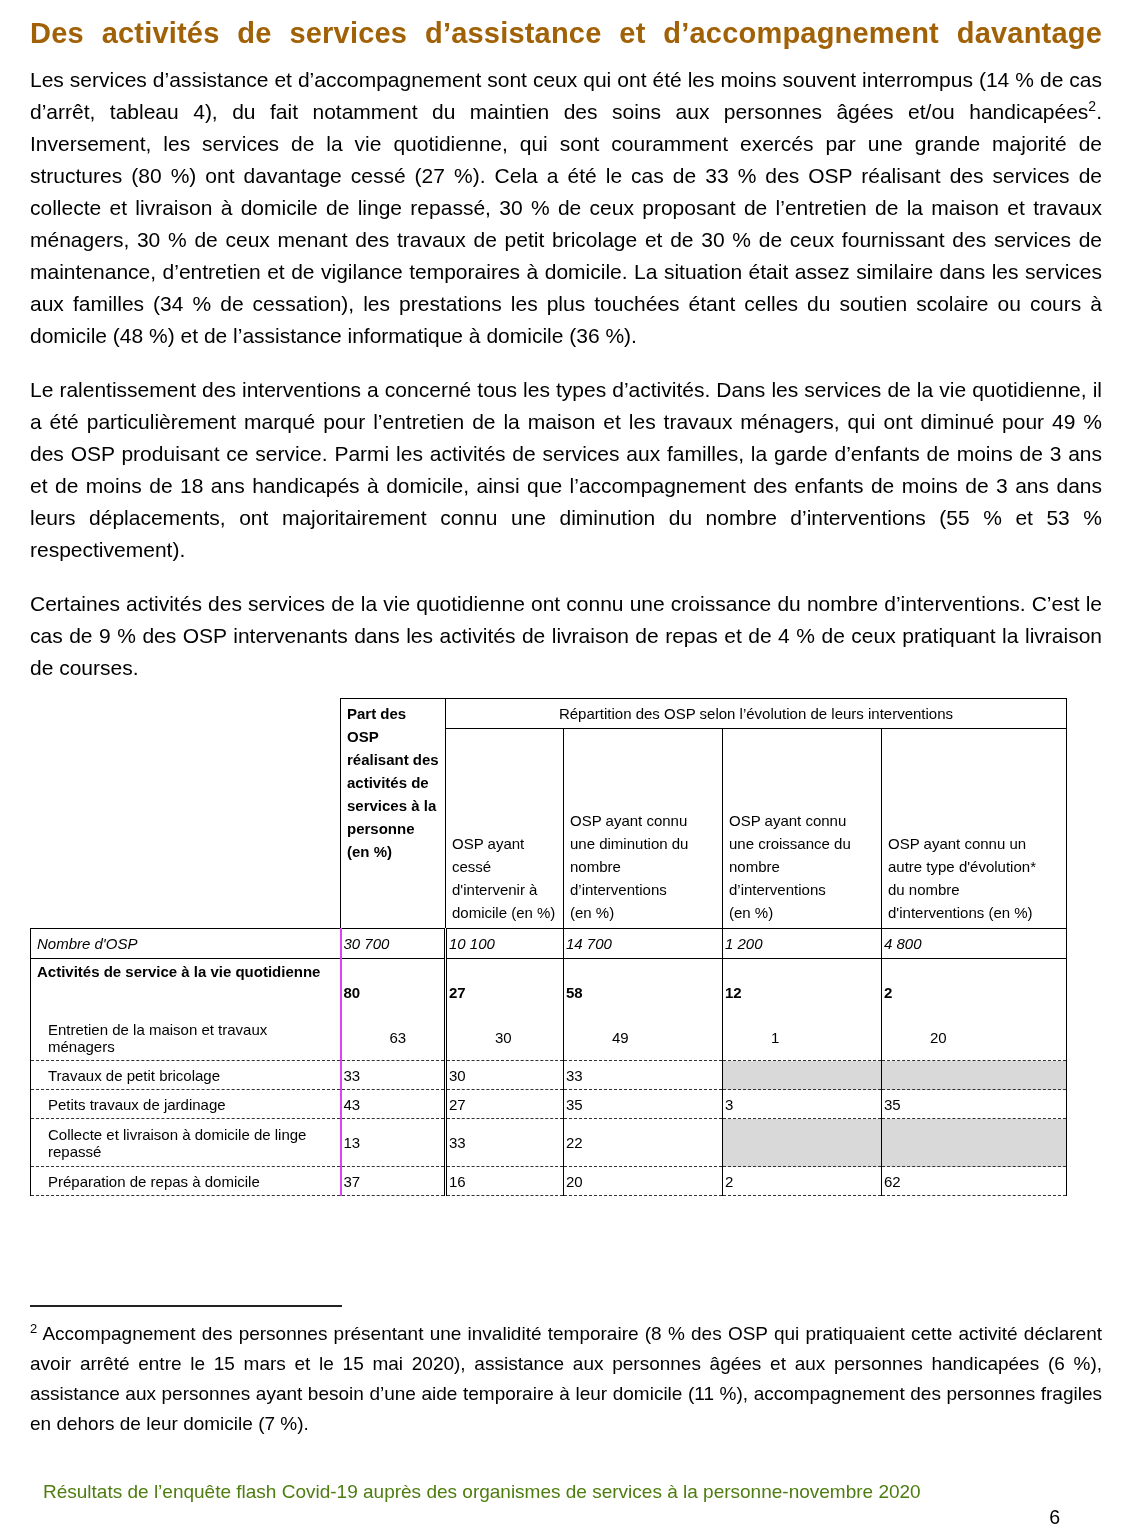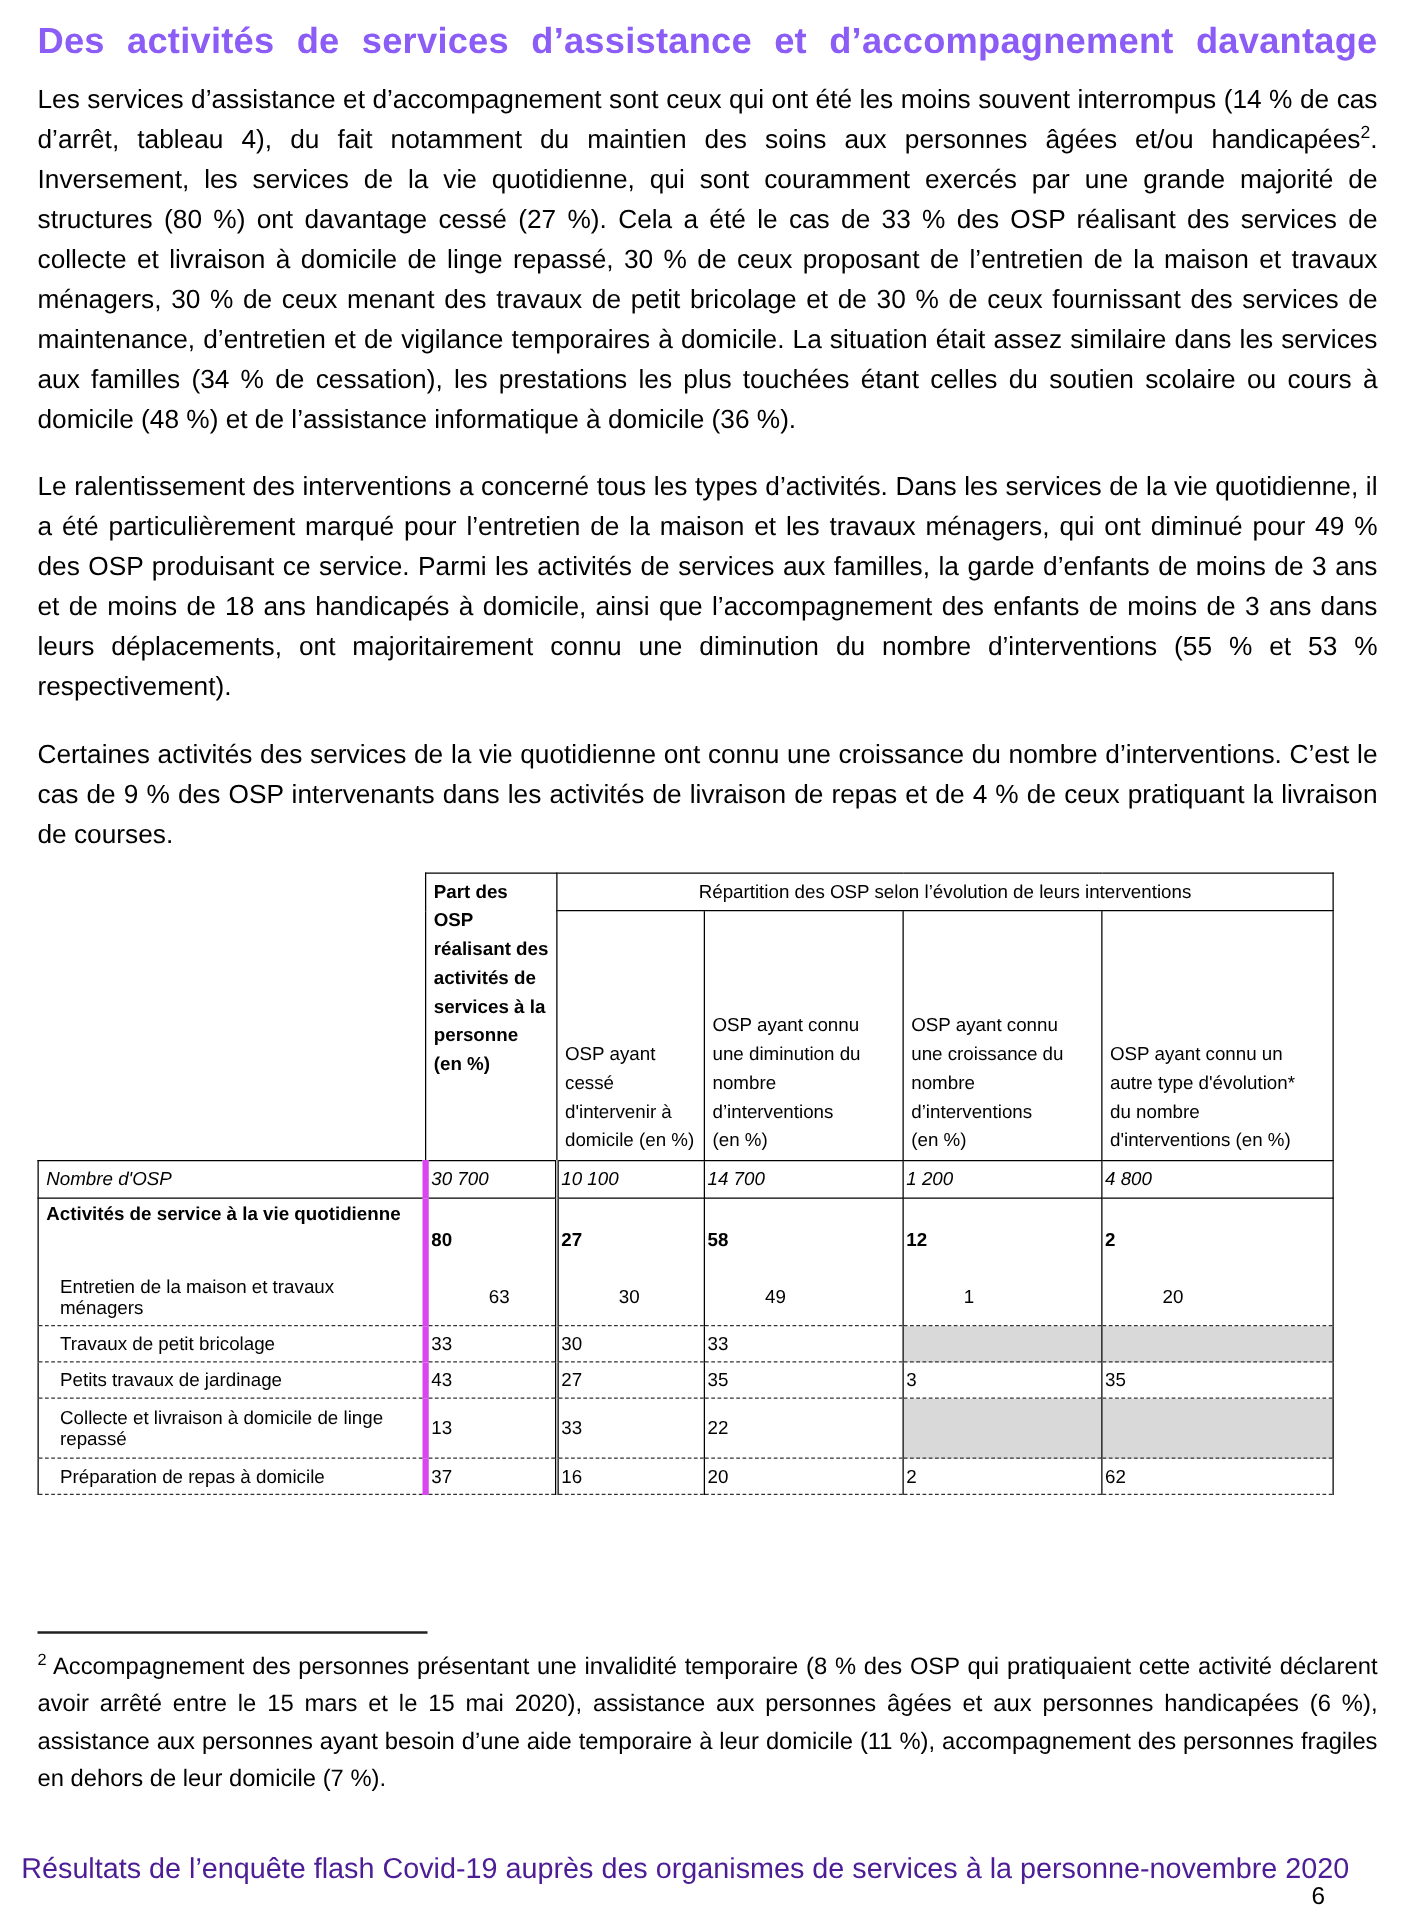--- a/index.html
+++ b/index.html
@@ -5,21 +5,21 @@
   html,body{margin:0;padding:0;background:#ffffff;}
   body{
     width:1132px;height:1540px;position:relative;overflow:hidden;
     font-family:"Liberation Sans","DejaVu Sans",sans-serif;color:#000;
   }
   .page{position:absolute;inset:0;padding:0 30px;box-sizing:border-box;}
 
   
   h1{
     margin:14px 0 0 0;font-size:29px;line-height:38px;font-weight:bold;
-    color:#8b5cf6;letter-spacing:0.2px;
+    color:#a16207;letter-spacing:0.2px;
   }
   .h1-line1{display:block;text-align:justify;text-align-last:justify;}
   .h1-line2{display:block;}
 
   
   p.body{font-size:21px;line-height:32px;text-align:justify;margin:26px 0 0 0;}
   p.body.first{margin-top:12px;}
   p.body.p2,p.body.p3{margin-top:22px;}
   sup.ref{font-size:14px;line-height:0;vertical-align:super;}
 
@@ -47,21 +47,21 @@
   .hs{
     border:1.5px solid #000;vertical-align:bottom;
     padding:2px 6px 4px 6px;line-height:23px;height:200px;font-weight:normal;
   }
   .hs .w2{max-width:104px;}
   .hs .w3{max-width:122px;}
   .hs .w4{max-width:122px;}
   .hs .w5{max-width:152px;}
 
   td.lbl{
-    border-left:1.5px solid #000;border-right:5px solid #d946ef;
+    border-left:1.5px solid #000;border-right:2px solid #d946ef;
     padding:2px 6px;vertical-align:middle;
   }
   td.val{text-align:left;padding:2px 8px 2px 2px;vertical-align:middle;}
   td.c1{border-right:3px double #000;}
   td.c2,td.c3,td.c4{border-right:1px solid #000;}
   td.c5{border-right:1.5px solid #000;}
 
   tr.r-nombre td{border-top:1.5px solid #000;border-bottom:1.2px solid #000;height:30px;}
   tr.r-grp td{height:57px;vertical-align:bottom;padding-bottom:15px;font-weight:bold;border-bottom:none;}
   tr.r-grp td.lbl{vertical-align:top;padding-top:4px;}
@@ -74,21 +74,21 @@
   td.gray{background:#D9D9D9;}
 
   
   .footnote{position:absolute;left:30px;top:1305px;width:1072px;}
   .fn-rule{width:312px;border-top:2.5px solid #222;height:0;margin:0 0 12px 0;}
   .fn-text{font-size:19px;line-height:30px;text-align:justify;}
   .fn-text sup.ref{font-size:13px;}
 
   
   .footer-note{
-    position:absolute;left:17px;top:1481px;color:#4c1d95;font-size:23px;
+    position:absolute;left:43px;top:1481px;color:#4d7c0f;font-size:19px;
   }
   .page-number{position:absolute;top:1506px;right:72px;font-size:19.5px;color:#000;}
 </style>
 </head>
 <body>
 
 <div class="page">
 
   <h1>
     <span class="h1-line1">Des activités de services d’assistance et d’accompagnement davantage</span>

